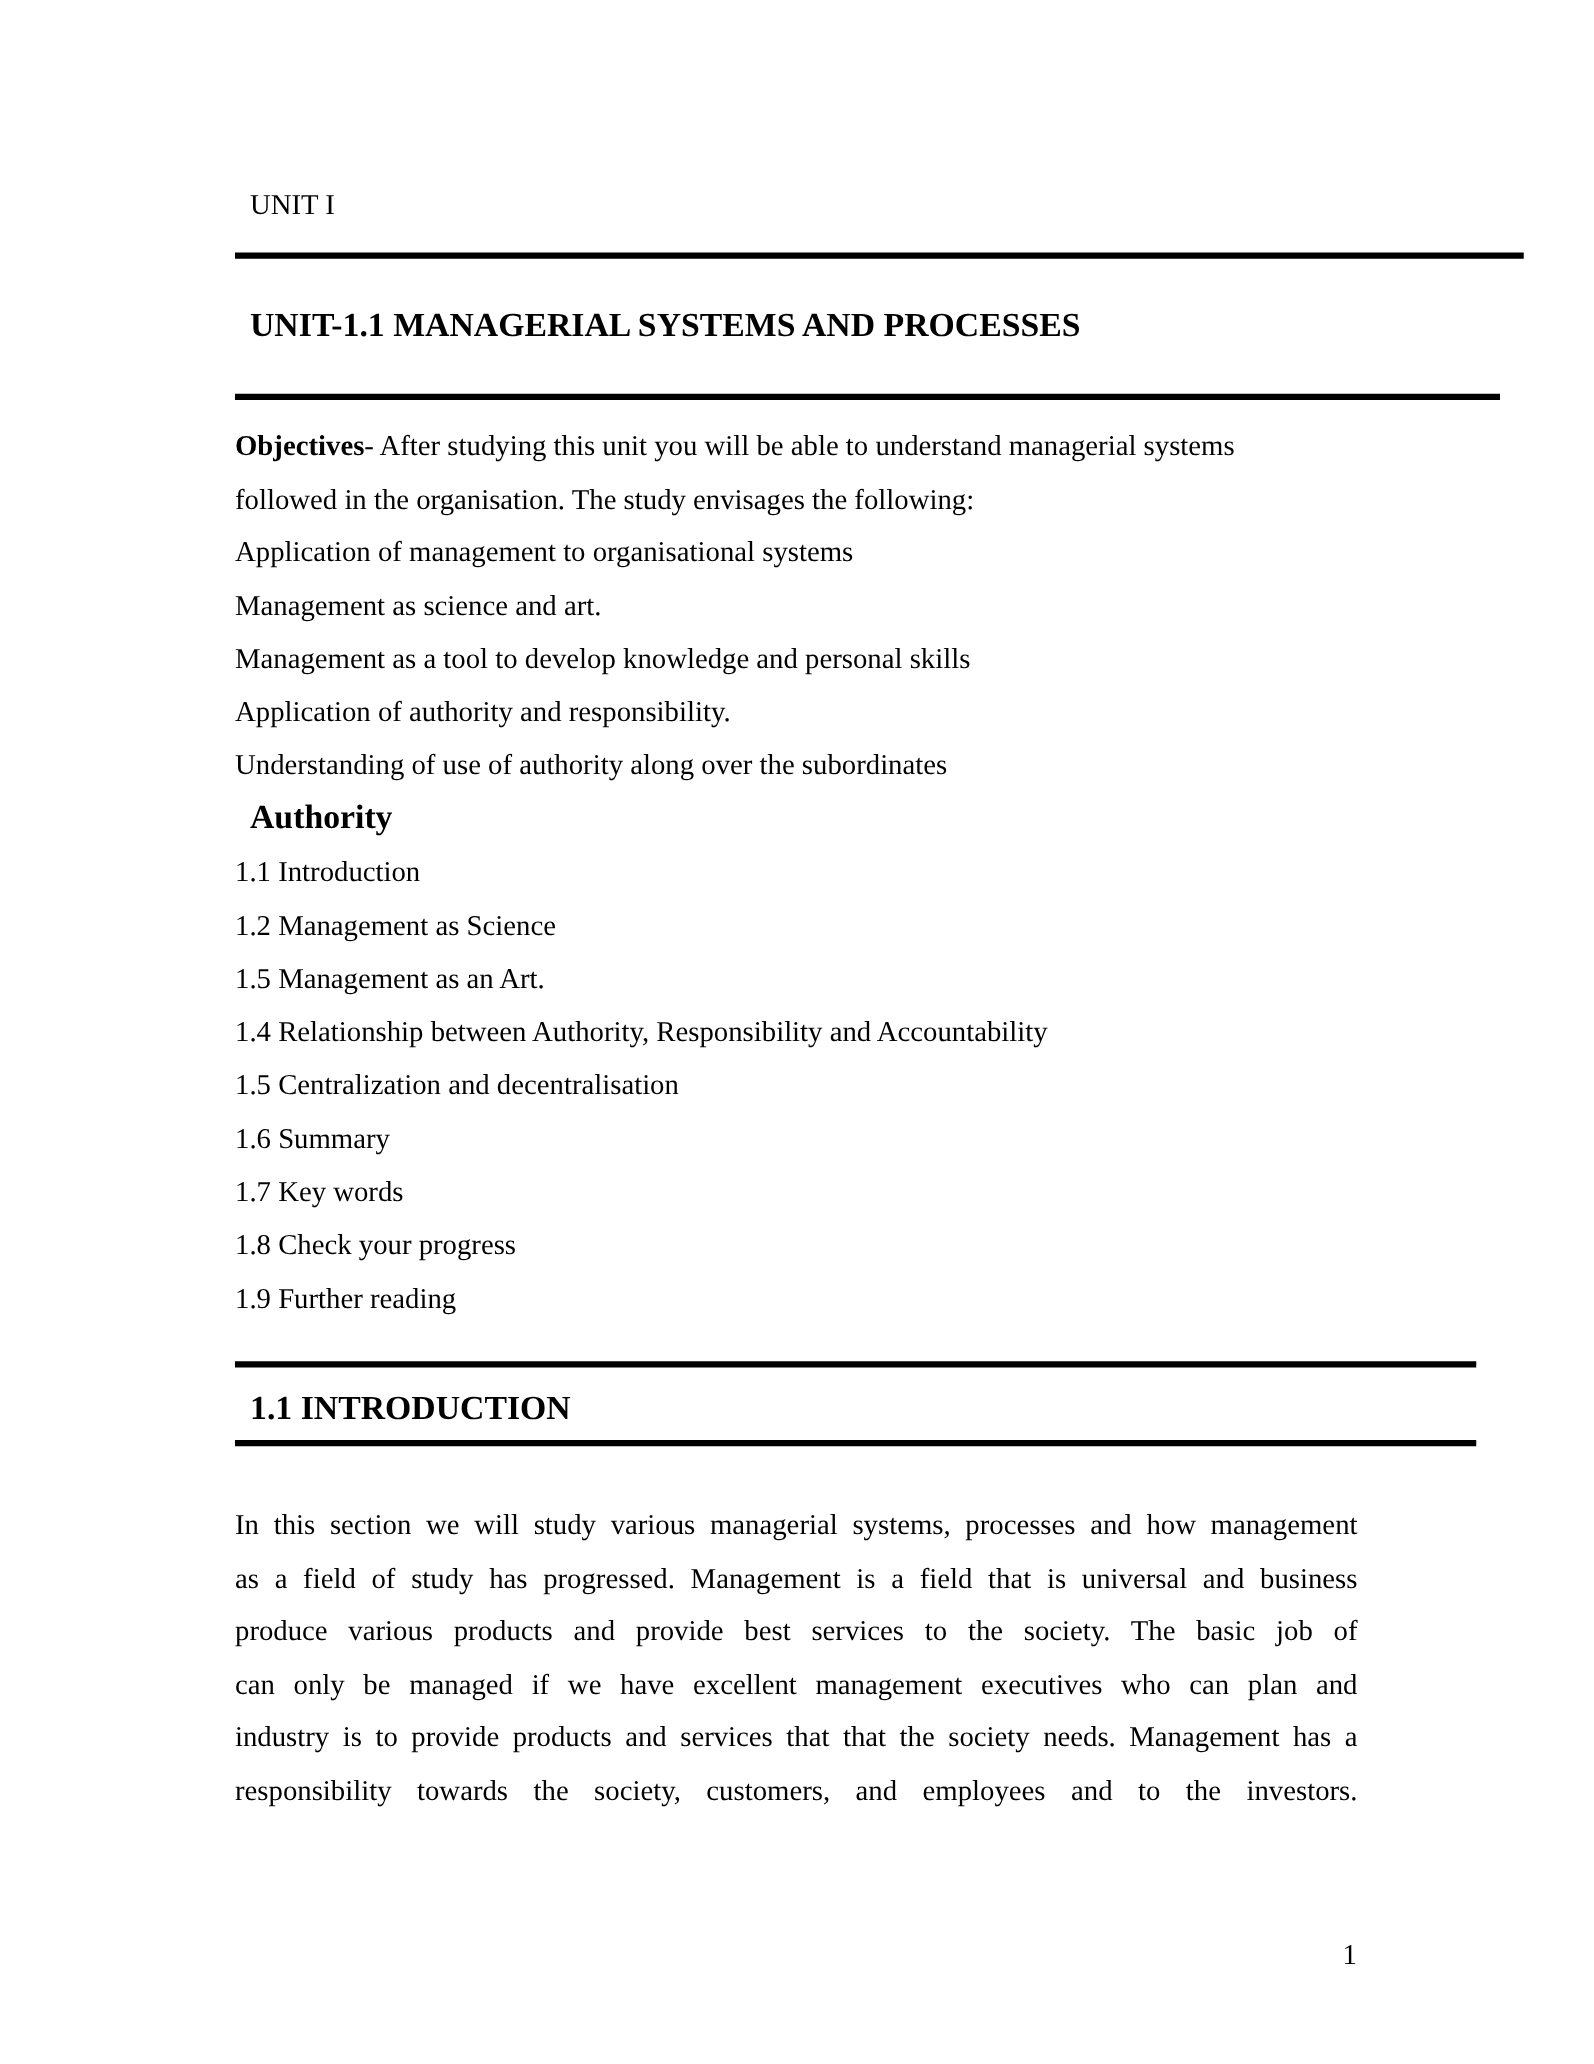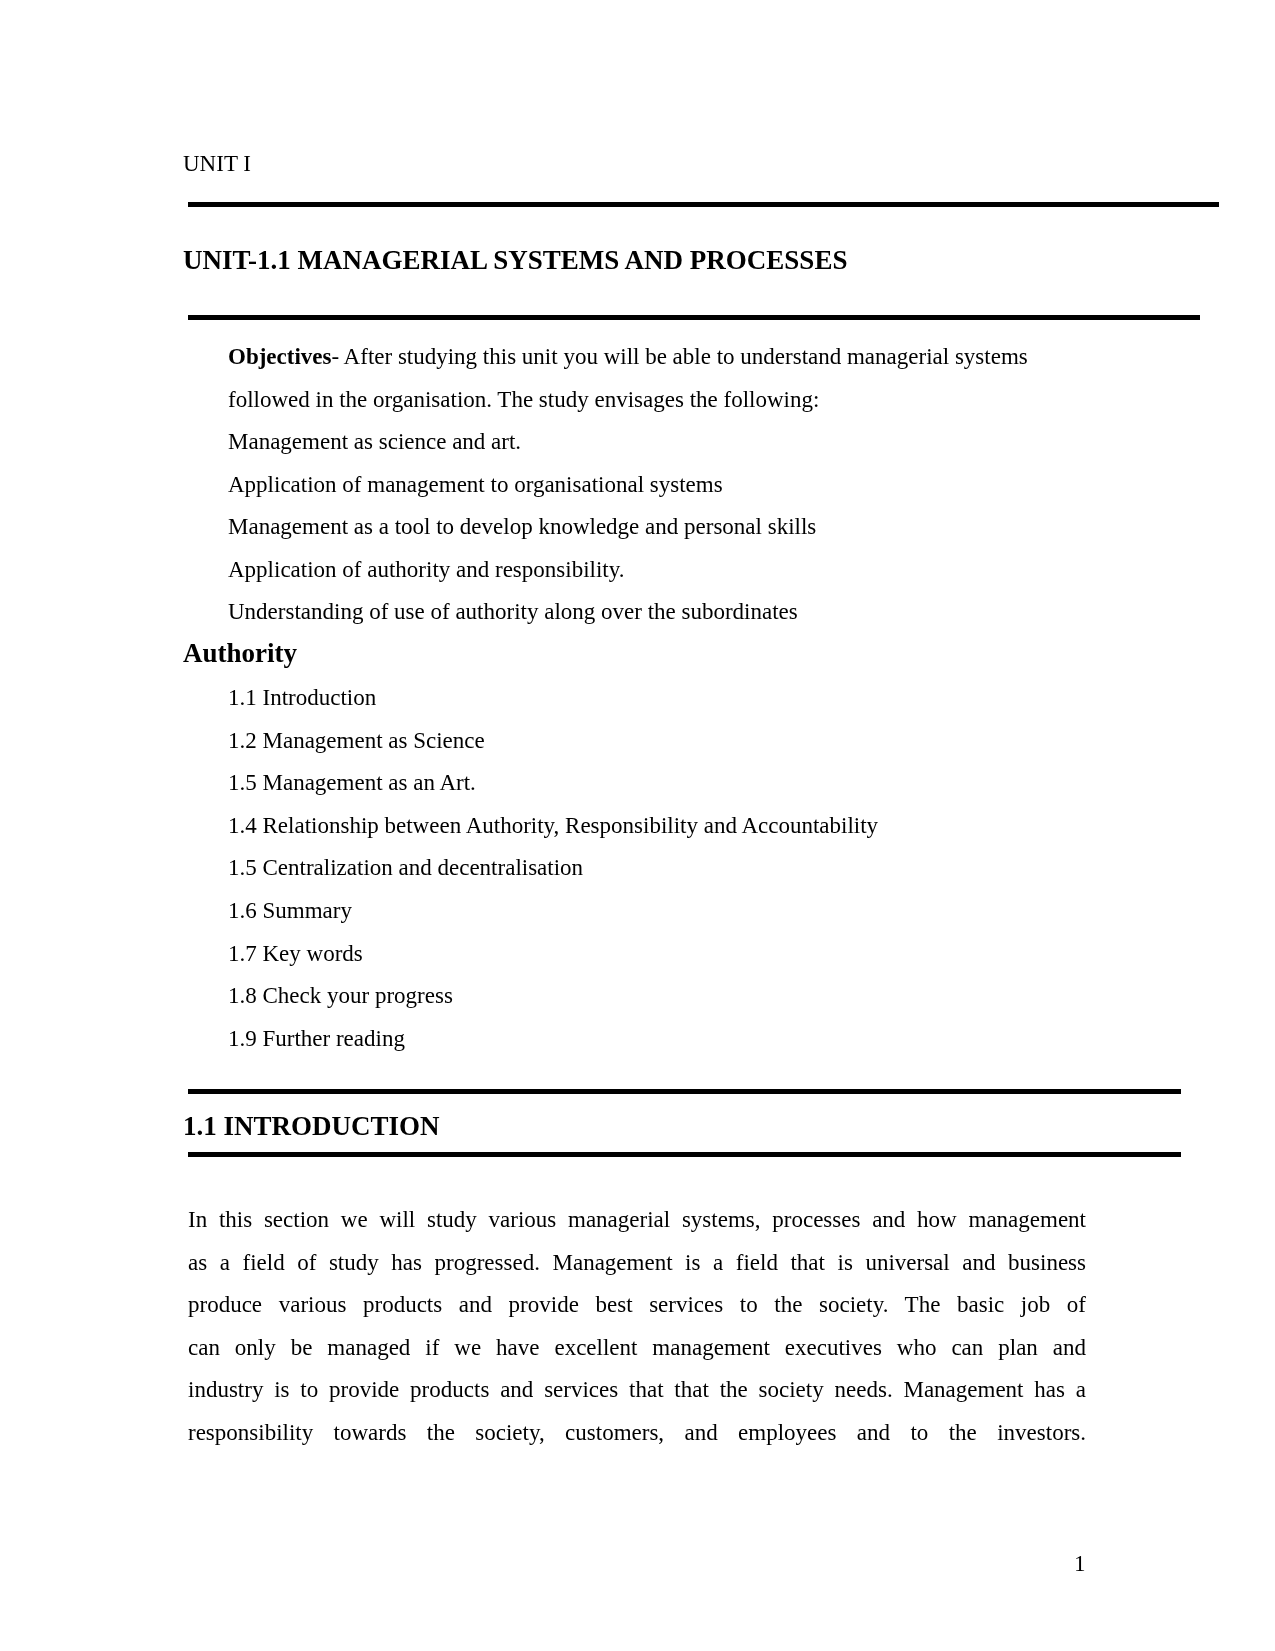--- a/index.html
+++ b/index.html
@@ -1,27 +1,27 @@
 <!DOCTYPE html>
 <html><head>
 <meta charset="utf-8">
 <style>
   html, body { margin: 0; padding: 0; background: #ffffff; }
   body {
     width: 1275px; height: 1651px; position: relative; overflow: hidden;
     font-family: "Liberation Serif", "DejaVu Serif", serif; color: #000;
   }
-  .abs { position: absolute; left: 183px; white-space: nowrap; }
+  .abs { position: absolute; left: 200px; white-space: nowrap; }
   .rule { position: absolute; left: 188px; background: #000; height: 5px; }
   .t22 { font-size: 23px; line-height: 28px; }
   .h1 { font-size: 27px; font-weight: bold; line-height: 32px; text-align: right; }
   .h2 { font-size: 27px; font-weight: bold; line-height: 32px; }
   .h3 { font-size: 27px; font-weight: bold; line-height: 32px; }
   .lines { position: absolute; left: 188px; font-size: 23px; }
-  .lines div { height: 42.5px; line-height: 28px; white-space: nowrap; margin-left: 40px; }
+  .lines div { height: 42.5px; line-height: 28px; white-space: nowrap; }
   .toc div { height: 42.6px; }
   .body-para {
     position: absolute; left: 188px; width: 898px; font-size: 23px;
     line-height: 42.6px; text-align: justify; text-align-last: justify;
   }
   .body-para div { text-align: justify; text-align-last: justify; height: 42.6px; }
   .pgnum { position: absolute; left: 1074px; top: 1550px; font-size: 23px; line-height: 28px; }
   b { font-weight: bold; }
 </style>
 </head>
@@ -31,22 +31,22 @@
 
 <div class="rule" style="top:202px; width:1031px;"></div>
 
 <div class="abs h1" style="top:244px;">UNIT-1.1 MANAGERIAL SYSTEMS AND PROCESSES</div>
 
 <div class="rule" style="top:315px; width:1012px;"></div>
 
 <div class="lines" style="top:343px;">
   <div><b>Objectives</b><span>- After studying this unit you will be able to understand managerial systems</span></div>
   <div>followed in the organisation. The study envisages the following:</div>
+  <div>Application of management to organisational systems</div>
   <div>Management as science and art.</div>
-  <div>Application of management to organisational systems</div>
   <div>Management as a tool to develop knowledge and personal skills</div>
   <div>Application of authority and responsibility.</div>
   <div>Understanding of use of authority along over the subordinates</div>
 </div>
 
 <div class="abs h2" style="top:637px;">Authority</div>
 
 <div class="lines toc" style="top:684px;">
   <div>1.1 Introduction</div>
   <div>1.2 Management as Science</div>

